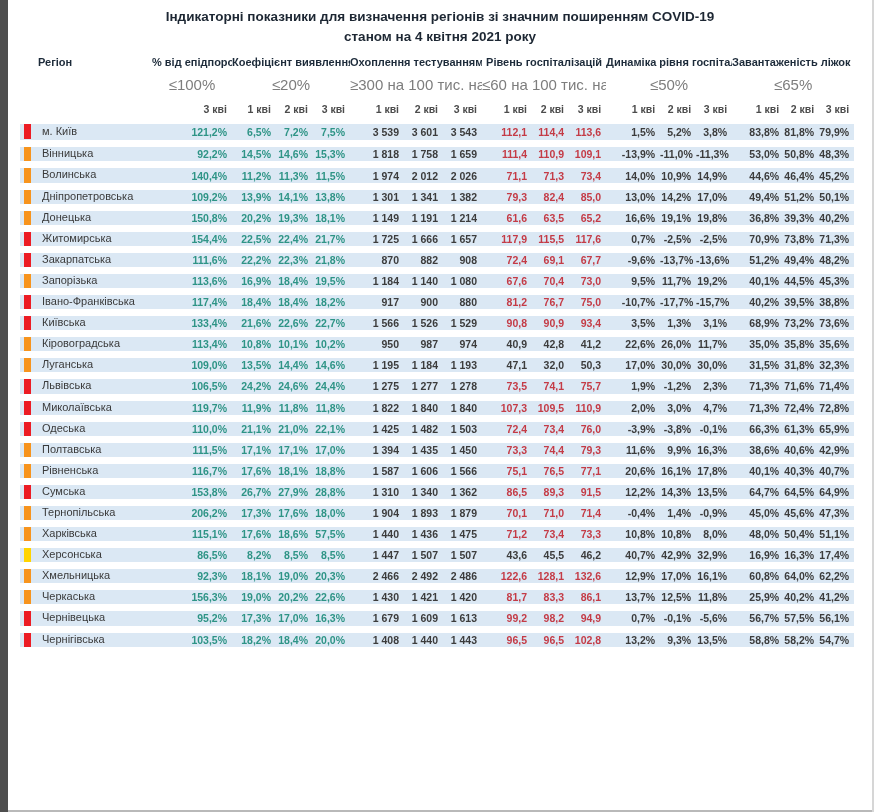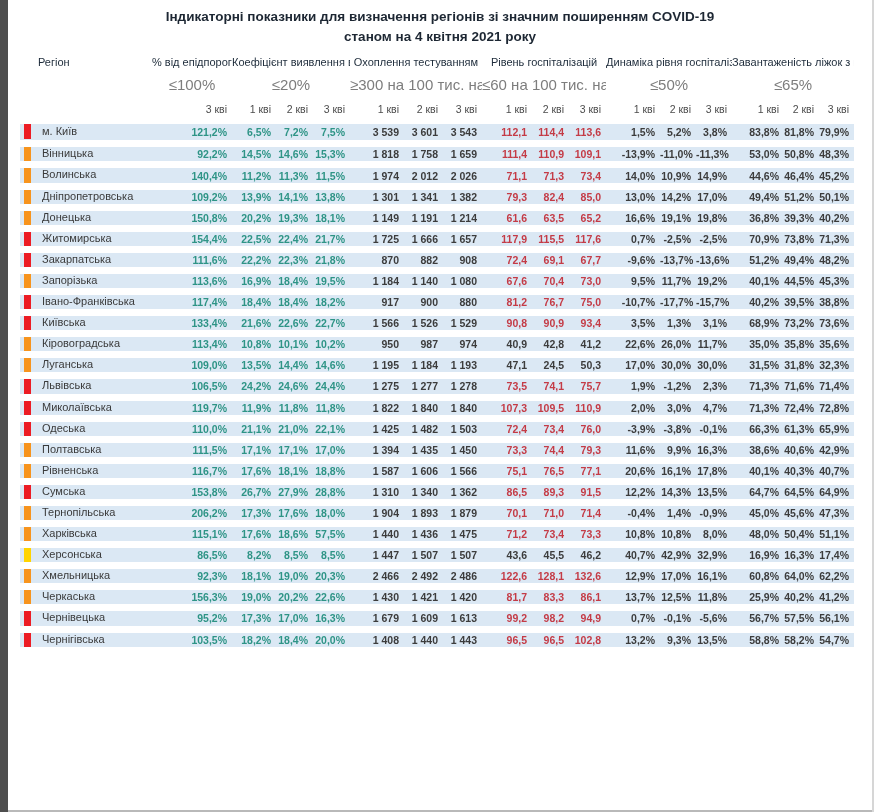--- a/index.html
+++ b/index.html
@@ -10,24 +10,24 @@
   .edge-strip { position:absolute; left:0; top:0; width:8px; height:812px;
                 background:#4e4e4e; }
   .edge-right { position:absolute; right:0; top:0; width:2px; height:812px;
                 background:#d6d6d6; }
   .page { position:absolute; left:8px; top:0; width:864px; height:707px; background:#fff;border-radius:19px; }
   .title { text-align:center; padding-top:7px; color:#1d2733; font-weight:bold;
            font-size:13.5px; line-height:1.45; }
   table { border-collapse:collapse; table-layout:fixed; width:834px; margin:10px 0 0 12px; }
   th, td { font-size:10.5px; overflow:hidden; white-space:nowrap; }
   thead th { color:#1d2b3a; vertical-align:top; }
-  tr.group-row th { font-weight:normal; font-size:11px; line-height:1.25; padding-bottom:4px; text-align:center; }
+  tr.group-row th { font-weight:bold; font-size:11px; line-height:1.25; padding-bottom:4px; text-align:center; }
   tr.group-row th.region-h { text-align:left; padding-left:18px; font-size:11px; }
   tr.thresh-row th { font-weight:normal; color:#7d7d7d; font-size:15px; padding:2px 0 6px 0; text-align:center; }
-  tr.quarter-row th { font-weight:normal; color:#4c4c4c; font-size:10.5px; text-align:right;
+  tr.quarter-row th { font-weight:bold; color:#4c4c4c; font-size:10.5px; text-align:right;
                       padding:4px 5px 9px 0; }
   tbody td { height:20px; background:#dbe8f4; border-bottom:7px solid #ffffff;
              text-align:right; padding-right:5px; font-weight:bold; color:#3c3c3c; }
   tbody td.region-cell { text-align:left; padding:0 0 0 4px; font-weight:normal;
                          color:#3a3a3a; font-size:11px; }
   .marker { display:inline-block; width:7px; height:16px; vertical-align:middle;
             margin:-2px 11px 0 0; }
   td.v-green { color:#2e9486; }
   td.v-red   { color:#c43b46; }
 </style>
@@ -312,21 +312,21 @@
           <tr>
             <td class="region-cell"><span class="marker" style="background: rgb(247, 148, 30);"></span><span>Луганська</span></td>
             <td class="v-green">109,0%</td>
             <td class="v-green">13,5%</td>
             <td class="v-green">14,4%</td>
             <td class="v-green">14,6%</td>
             <td>1 195</td>
             <td>1 184</td>
             <td>1 193</td>
             <td>47,1</td>
-            <td>24,5</td>
+            <td>32,0</td>
             <td>50,3</td>
             <td>17,0%</td>
             <td>30,0%</td>
             <td>30,0%</td>
             <td>31,5%</td>
             <td>31,8%</td>
             <td>32,3%</td>
           </tr>
           <tr>
             <td class="region-cell"><span class="marker" style="background: rgb(236, 28, 36);"></span><span>Львівська</span></td>

